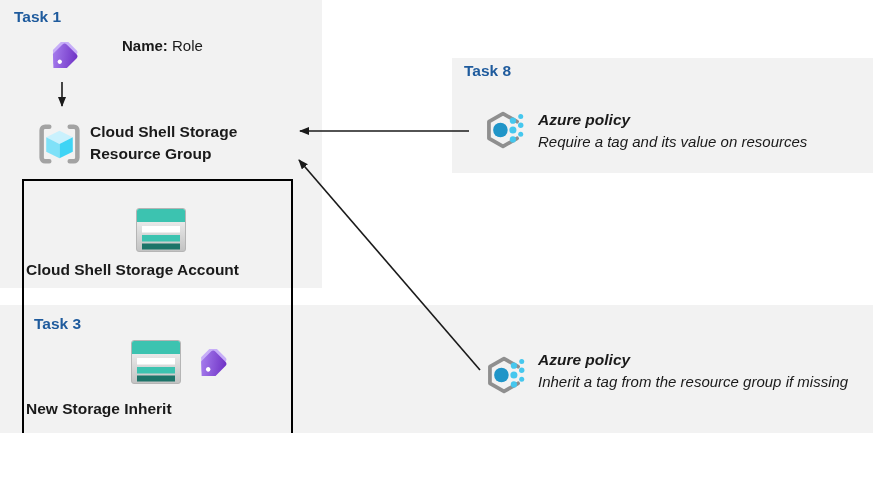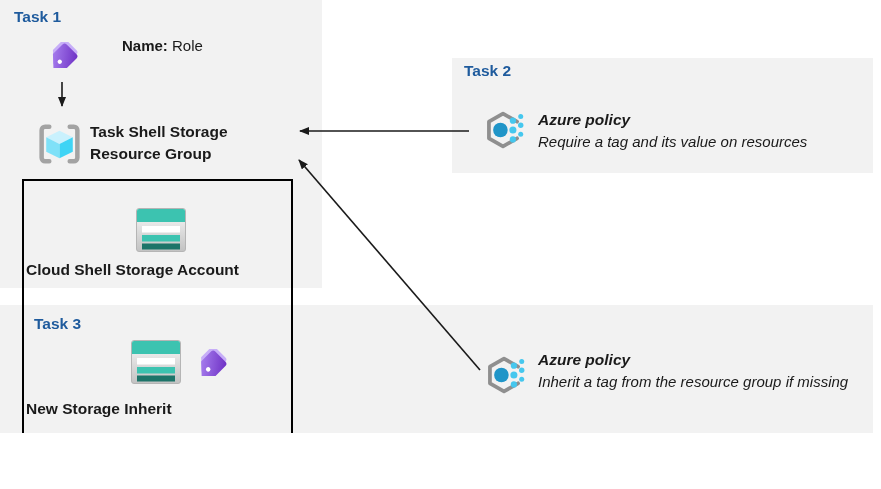--- a/index.html
+++ b/index.html
@@ -78,21 +78,21 @@
   </div>
 
   <svg class="icon" style="left:35px;top:119px" width="49" height="50" viewBox="0 0 48 48">
     <path d="M14 7 H10 a3.5 3.5 0 0 0 -3.5 3.5 v27 A3.5 3.5 0 0 0 10 41 h4" fill="none" stroke="#a3a3a3" stroke-width="4.4" stroke-linecap="round"></path>
     <path d="M34 7 h4 a3.5 3.5 0 0 1 3.5 3.5 v27 A3.5 3.5 0 0 1 38 41 h-4" fill="none" stroke="#a3a3a3" stroke-width="4.4" stroke-linecap="round"></path>
     <polygon points="24,11 37,17.5 24,24 11,17.5" fill="#c9f1fd"></polygon>
     <polygon points="11,17.5 24,24 24,38 11,31.5" fill="#7fe1f8"></polygon>
     <polygon points="37,17.5 24,24 24,38 37,31.5" fill="#3fd4f5"></polygon>
   </svg>
 
-  <div class="label bold-label" style="left:90px;top:121px;width:180px">Task Shell Storage Resource Group</div>
+  <div class="label bold-label" style="left:90px;top:121px;width:180px">Cloud Shell Storage Resource Group</div>
 
   <svg class="icon" style="left:136px;top:208px" width="50" height="44" viewBox="0 0 50 44">
     <defs>
       <linearGradient id="stg" x1="0" y1="0" x2="0" y2="1">
         <stop offset="0" stop-color="#fafafa"></stop>
           <stop offset="1" stop-color="#c2c2c2"></stop>
       </linearGradient>
     </defs>
     <rect x="0.5" y="0.5" width="49" height="43" rx="2.5" fill="url(#stg)" stroke="#b5b5b5" stroke-width="1"></rect>
     <path d="M3 1 h44 a2 2 0 0 1 2 2 v11 H1 V3 a2 2 0 0 1 2 -2 z" fill="#3cc3b0"></path>
@@ -119,21 +119,21 @@
       <circle cx="6.7" cy="9.2" r="1.2" fill="#fff"></circle>
     </g>
     <g transform="rotate(-45 9 9)">
       <path d="M7 3.6 h7.4 a1.6 1.6 0 0 1 1.6 1.6 v7.6 a1.6 1.6 0 0 1 -1.6 1.6 H7 L1.8 9.2 Z" fill="url(#tagGrad)"></path>
       <circle cx="6.7" cy="9.2" r="1.2" fill="#fff"></circle>
     </g>
   </svg>
 
   <div class="label bold-label center" style="left:26px;top:398px;width:263px">New Storage Inherit</div>
 
-  <div class="task-title" style="left:464px;top:62px">Task 2</div>
+  <div class="task-title" style="left:464px;top:62px">Task 8</div>
 
   <svg class="icon" style="left:478px;top:105px" width="50" height="50" viewBox="0 0 48 48">
     <path d="M37.5 16 L24 8.2 L10.5 16 V32 L24 39.8 L37.5 32" fill="none" stroke="#8f8f8f" stroke-width="3.6" stroke-linecap="round" stroke-linejoin="round"></path>
     <circle cx="21.5" cy="24" r="7" fill="#2095c8"></circle>
     <circle cx="33.5" cy="15" r="3" fill="#45c7ee"></circle>
     <circle cx="33.5" cy="24" r="3.4" fill="#45c7ee"></circle>
     <circle cx="33.5" cy="33" r="3" fill="#45c7ee"></circle>
     <circle cx="41" cy="11" r="2.4" fill="#45c7ee"></circle>
     <circle cx="41" cy="19.5" r="2.6" fill="#45c7ee"></circle>
     <circle cx="41" cy="28" r="2.4" fill="#45c7ee"></circle>

